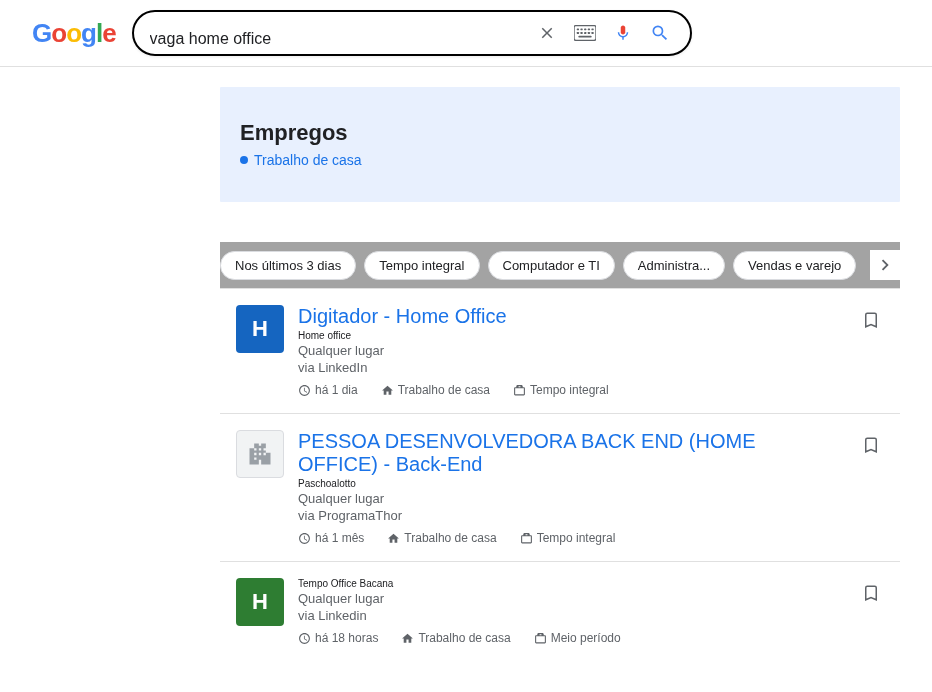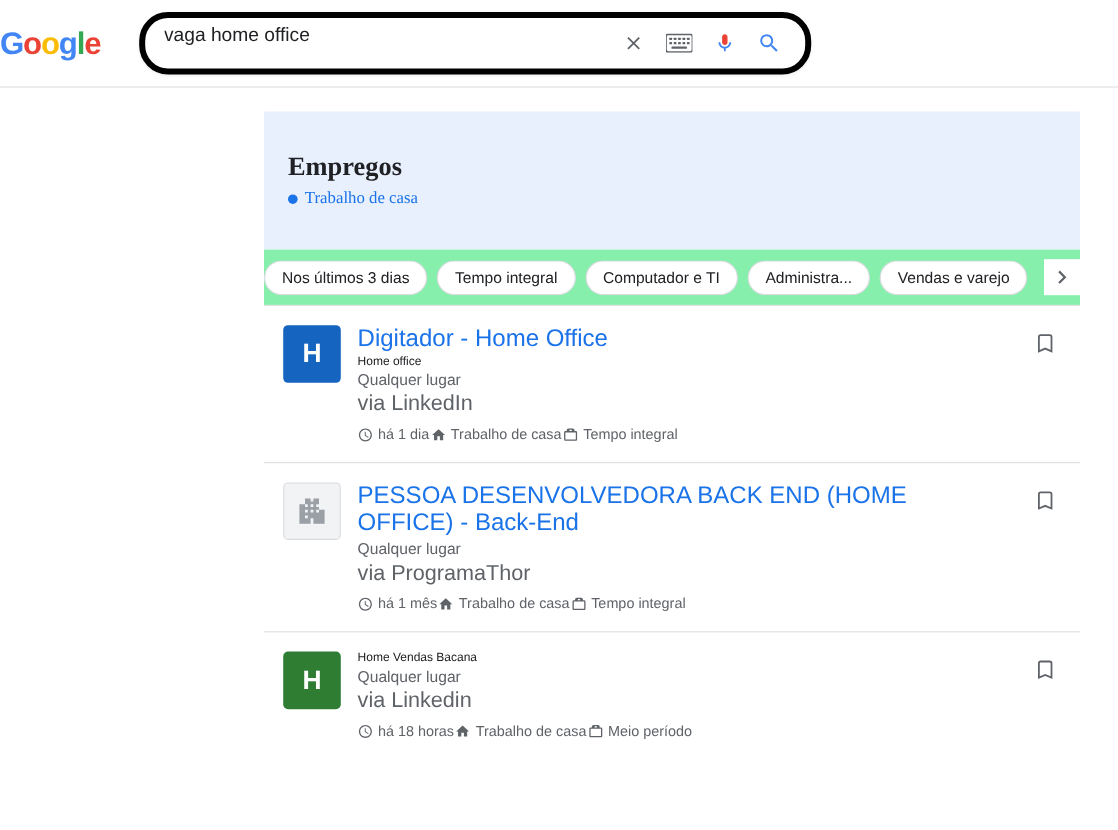--- a/index.html
+++ b/index.html
@@ -7,40 +7,40 @@
       font-family: Arial, sans-serif;
       background: #fff;
       color: #202124;
       font-size: 14px;
     }
 
     
     .header {
       display: flex;
       align-items: center;
-      padding: 10px 0;
+      padding: 10px 32px;
       border-bottom: 1px solid #e0e0e0;
-      gap: 32px;
+      gap: 16px;
     }
 
     .google-logo {
       font-size: 26px;
       font-weight: bold;
       letter-spacing: -1px;
       white-space: nowrap;
     }
     .g-blue { color: #4285F4; }
     .g-red { color: #EA4335; }
     .g-yellow { color: #FBBC05; }
     .g-green { color: #34A853; }
 
     .search-bar {
       display: flex;
-      align-items: flex-start;
-      border: 5px solid #000000;
+      align-items: flex-end;
+      border: 2px solid #000000;
       border-radius: 24px;
       padding: 6px 16px;
       flex: 1;
       max-width: 560px;
       background: #fff;
       box-shadow: 0 1px 3px rgba(0,0,0,0.08);
     }
     .search-bar input {
       border: none;
       outline: none;
@@ -70,21 +70,20 @@
       padding: 20px 0 20px 220px;
     }
 
     
     .jobs-card {
       background: #e8f0fe;
       border-radius: 1px;
       padding: 33px 20px 20px 20px;
       max-width: 680px;
       margin-bottom: 0;
-      font-family: Liberation Serif, serif;
     }
 
     .jobs-title {
       font-size: 22px;
       font-weight: bold;
       color: #202124;
       margin-bottom: 6px;
     }
 
     .jobs-subtitle {
@@ -177,28 +176,28 @@
       font-size: 10px;
       color: #202124;
       margin-bottom: 2px;
     }
     .job-location {
       font-size: 13px;
       color: #5f6368;
       margin-bottom: 2px;
     }
     .job-via {
-      font-size: 18px;
+      font-size: 13px;
       color: #5f6368;
       margin-bottom: 8px;
     }
     .job-tags {
       display: flex;
       align-items: center;
-      gap: 1px;
+      gap: 23px;
       flex-wrap: wrap;
       font-size: 12px;
       color: #5f6368;
     }
     .job-tag {
       display: flex;
       align-items: center;
       gap: 4px;
     }
 
@@ -279,21 +278,21 @@
 <div class="main">
 
   <div class="jobs-card">
     <div class="jobs-title">Empregos</div>
     <div class="jobs-subtitle">
       <span class="blue-dot"></span>
       <span>Trabalho de casa</span>
     </div>
   </div>
 
-  <div class="chips-row" style="max-width:680px; padding: 8px 0; background:#86efac; display:flex; align-items:center;">
+  <div class="chips-row" style="max-width:680px; padding: 8px 0; background:#a3a3a3; display:flex; align-items:center;margin-top:40px;">
     <div class="chips-inner">
       <button class="chip">Nos últimos 3 dias</button>
       <button class="chip">Tempo integral</button>
       <button class="chip">Computador e TI</button>
       <button class="chip" style="overflow:hidden; text-overflow:ellipsis;">Administra...</button>
       <button class="chip">Vendas e varejo</button>
     </div>
     <button class="chevron-btn">
       <svg width="22" height="22" viewBox="0 0 24 24" fill="#5f6368">
         <path d="M10 6L8.59 7.41 13.17 12l-4.58 4.59L10 18l6-6z"></path>
@@ -340,20 +339,21 @@
     </div>
 
     <div class="job-item">
       <div class="job-logo-placeholder">
         <svg width="28" height="28" viewBox="0 0 24 24" fill="#9aa0a6">
           <path d="M17 11V3H7v4H3v14h8v-4h2v4h8V11h-4zm-8 6H7v-2h2v2zm0-4H7v-2h2v2zm0-4H7V7h2v2zm4 4h-2v-2h2v2zm0-4h-2V7h2v2zm0-4h-2V3h2v2zm4 8h-2v-2h2v2zm0-4h-2v-2h2v2z"></path>
         </svg>
       </div>
       <div class="job-info">
         <div class="job-title">PESSOA DESENVOLVEDORA BACK END (HOME OFFICE) - Back-End</div>
+        <div class="job-company">Paschoalotto</div>
         <div class="job-location">Qualquer lugar</div>
         <div class="job-via">via ProgramaThor</div>
         <div class="job-tags">
           <span class="job-tag">
             <svg width="13" height="13" viewBox="0 0 24 24" fill="#5f6368">
                 <path d="M12 2C6.48 2 2 6.48 2 12s4.48 10 10 10 10-4.48 10-10S17.52 2 12 2zm0 18c-4.42 0-8-3.58-8-8s3.58-8 8-8 8 3.58 8 8-3.58 8-8 8z"></path>
                 <path d="M12.5 7H11v6l5.25 3.15.75-1.23-4.5-2.67z" fill="#5f6368"></path>
               </svg>
             há 1 mês
           </span>
@@ -374,21 +374,21 @@
       <button class="bookmark-btn">
         <svg width="18" height="22" viewBox="0 0 24 24" fill="none" stroke="#5f6368" stroke-width="2">
             <path d="M17 3H7a2 2 0 0 0-2 2v16l7-3 7 3V5a2 2 0 0 0-2-2z"></path>
           </svg>
       </button>
     </div>
 
     <div class="job-item">
       <div class="job-logo" style="background:#2e7d32;">H</div>
       <div class="job-info">
-        <div class="job-company">Home Vendas Bacana</div>
+        <div class="job-company">Tempo Office Bacana</div>
         <div class="job-location">Qualquer lugar</div>
         <div class="job-via">via Linkedin</div>
         <div class="job-tags">
           <span class="job-tag">
             <svg width="13" height="13" viewBox="0 0 24 24" fill="#5f6368">
                 <path d="M12 2C6.48 2 2 6.48 2 12s4.48 10 10 10 10-4.48 10-10S17.52 2 12 2zm0 18c-4.42 0-8-3.58-8-8s3.58-8 8-8 8 3.58 8 8-3.58 8-8 8z"></path>
                 <path d="M12.5 7H11v6l5.25 3.15.75-1.23-4.5-2.67z" fill="#5f6368"></path>
               </svg>
             há 18 horas
           </span>

